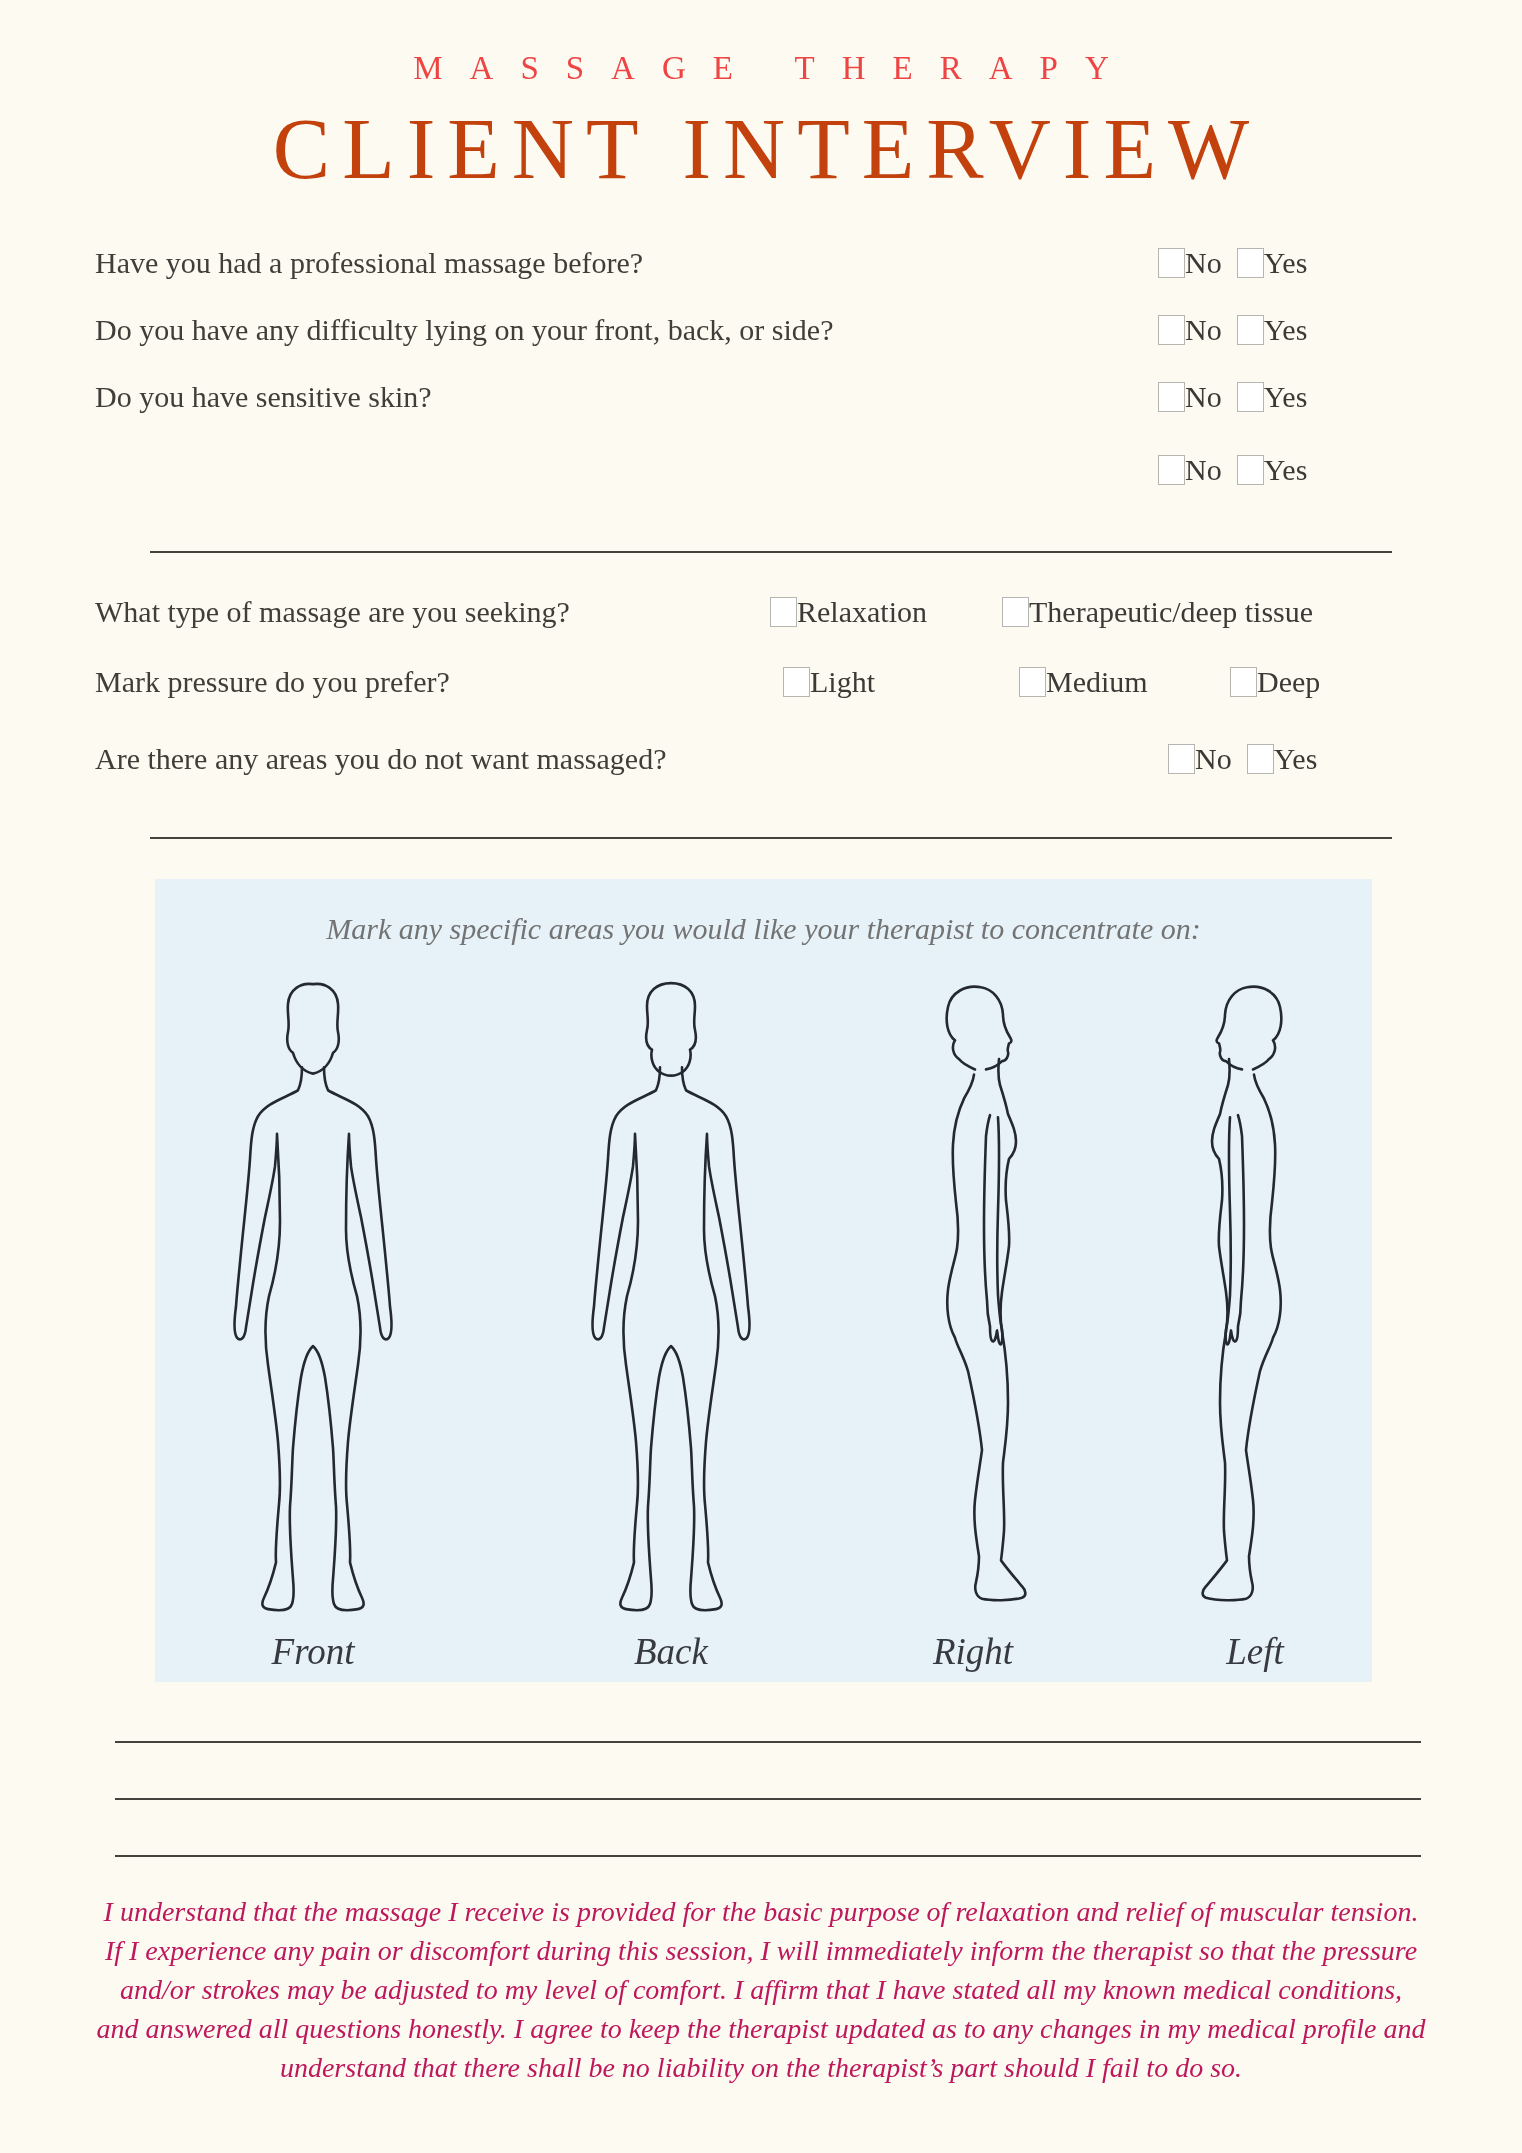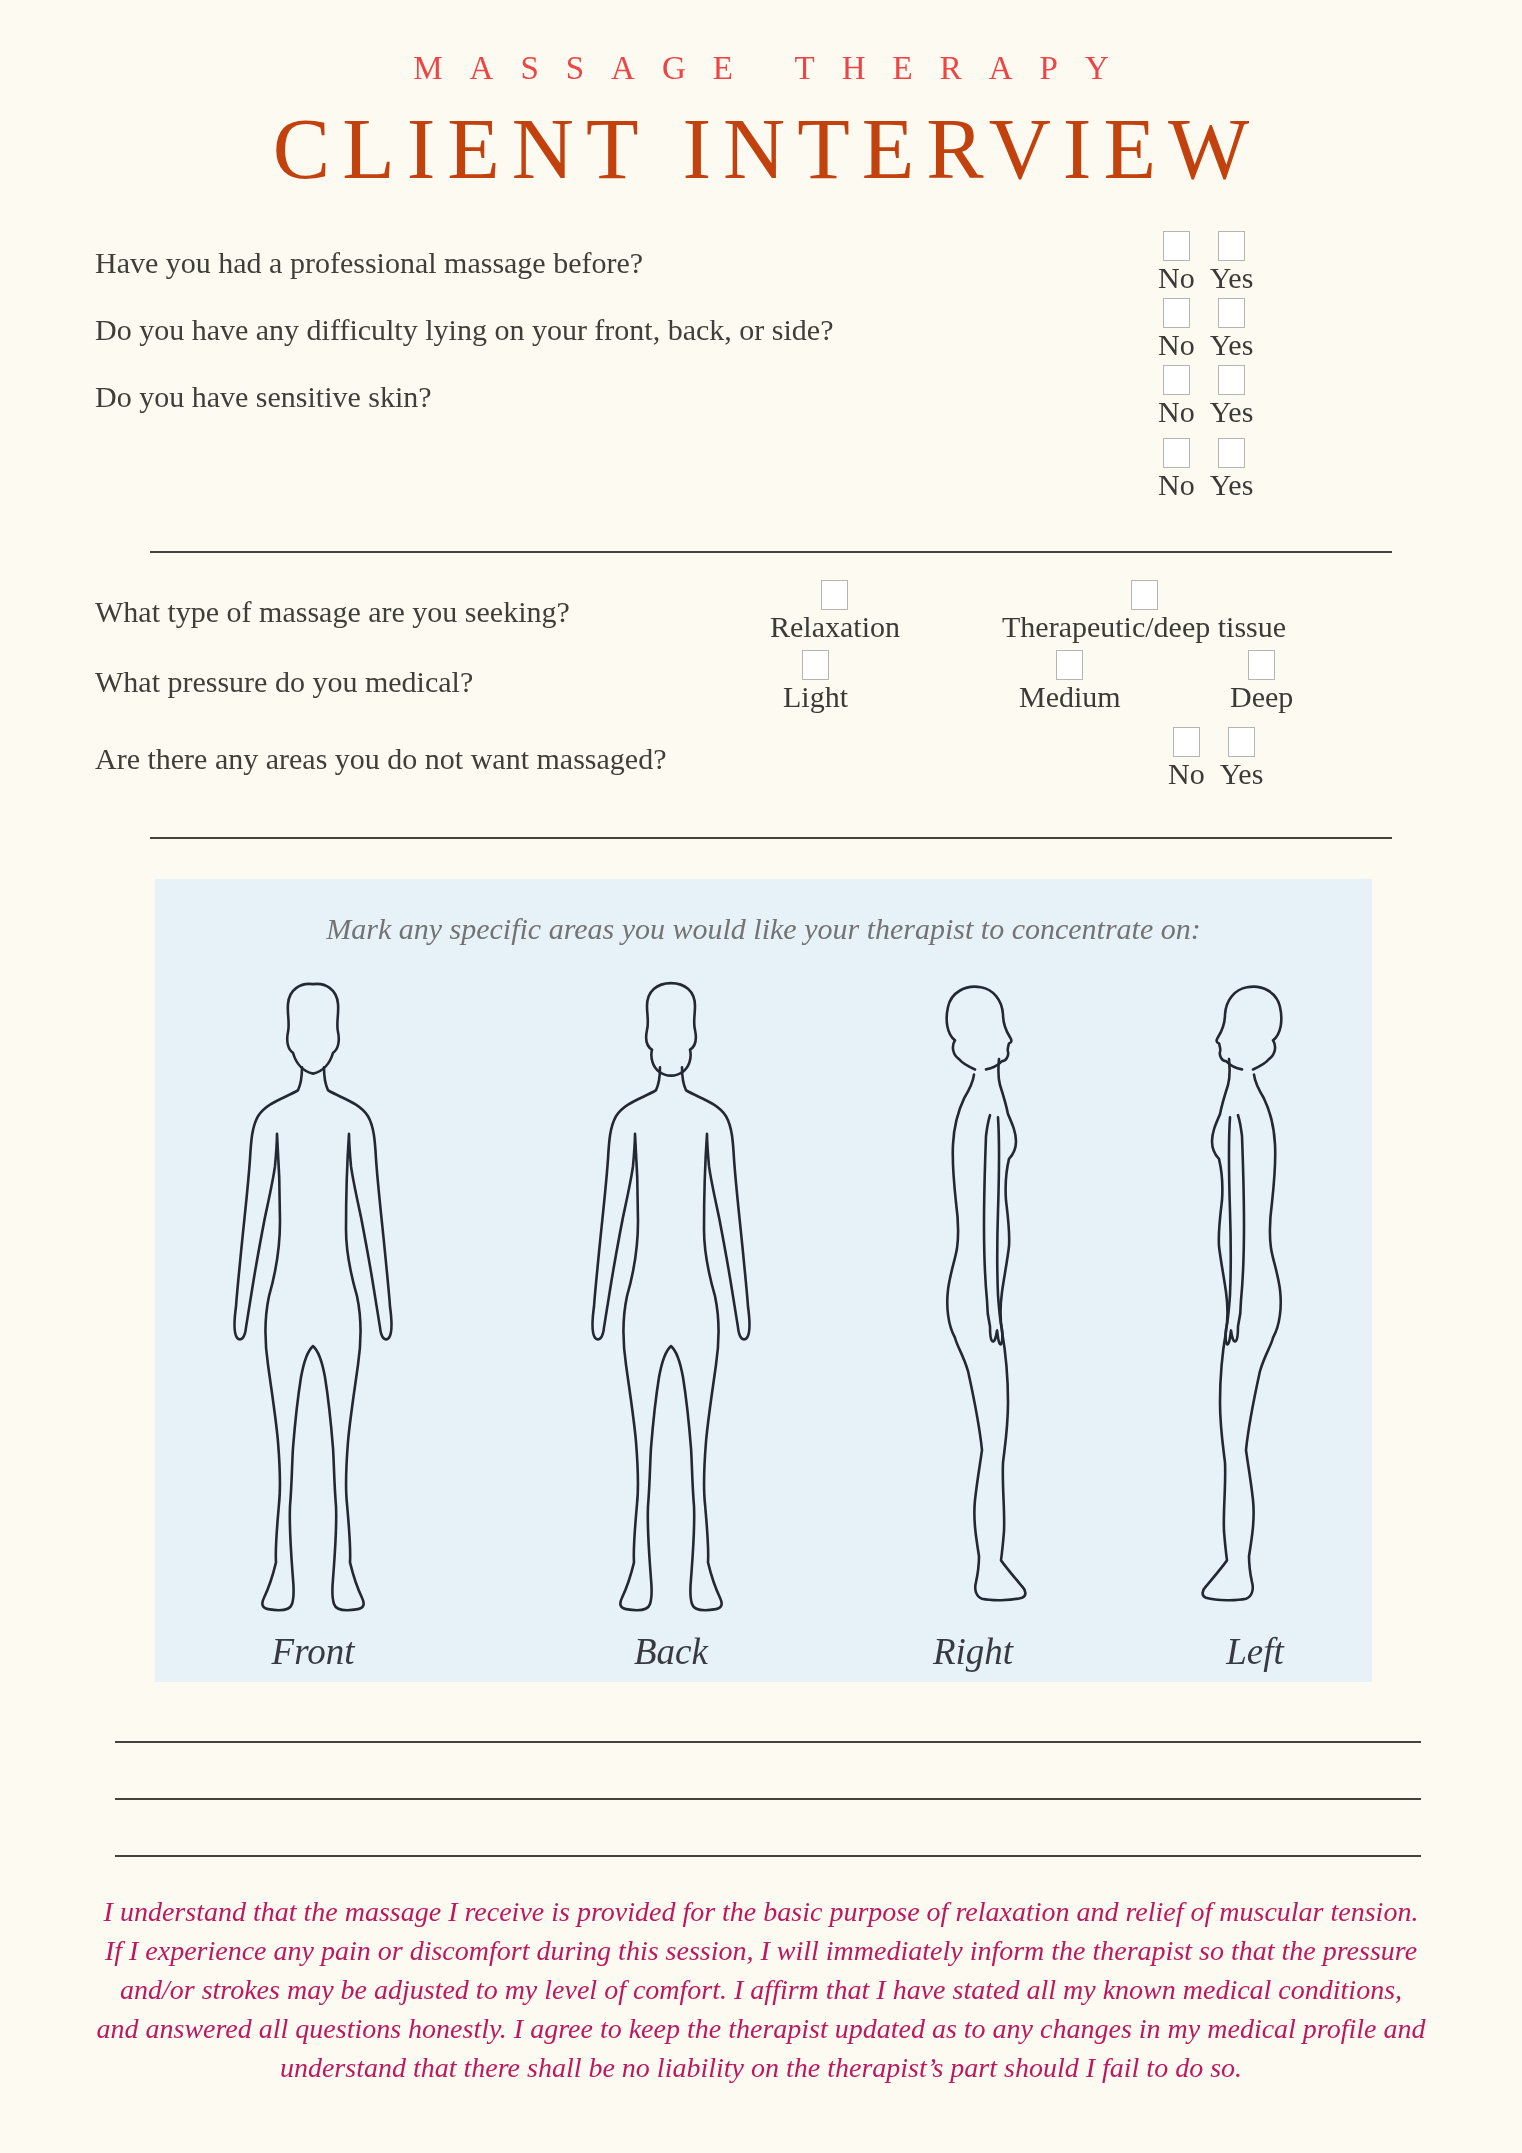--- a/index.html
+++ b/index.html
@@ -15,21 +15,21 @@
     position:absolute;top:106px;left:0;width:100%;text-align:center;
     font-size:86px;letter-spacing:12px;text-indent:12px;color:#c2410c;font-weight:400;line-height:1;
   }
   .qtext{
     position:absolute;left:95px;height:40px;display:flex;align-items:center;
     font-size:30px;color:#403e39;white-space:nowrap;
   }
   .group{
     position:absolute;height:40px;display:flex;align-items:center;column-gap:15px;
   }
-  .opt{display:flex;align-items:center;column-gap:8px;font-size:30px;color:#3b3a36;white-space:nowrap;flex-direction:column;}
+  .opt{display:flex;align-items:center;font-size:30px;color:#3b3a36;white-space:nowrap;}
   .cb{
     width:27px;height:30px;background:#ffffff;border:1px solid #b7b5af;box-sizing:border-box;
     display:inline-block;flex:0 0 auto;
   }
   .divider{
     position:absolute;left:150px;width:1242px;height:2px;background:#44433e;
   }
   .panel{
     position:absolute;left:155px;top:879px;width:1217px;height:803px;background:#e7f1f8;
   }
@@ -114,21 +114,21 @@
         <span>Relaxation</span>
       </span>
   </div>
   <div class="group" style="top:592px;left:1002px">
     <span class="opt">
         <span class="cb"></span>
         <span>Therapeutic/deep tissue</span>
       </span>
   </div>
 
-  <div class="qtext" style="top:662px">What pressure do you medical?</div>
+  <div class="qtext" style="top:662px">Mark pressure do you prefer?</div>
   <div class="group" style="top:662px;left:783px">
     <span class="opt">
         <span class="cb"></span>
         <span>Light</span>
       </span>
   </div>
   <div class="group" style="top:662px;left:1019px">
     <span class="opt">
         <span class="cb"></span>
         <span>Medium</span>

